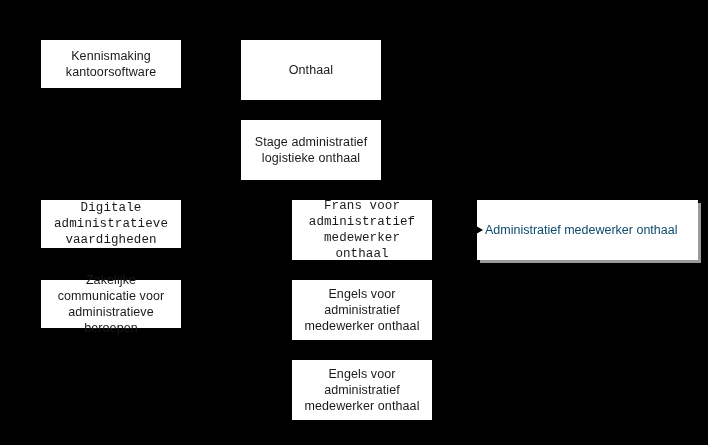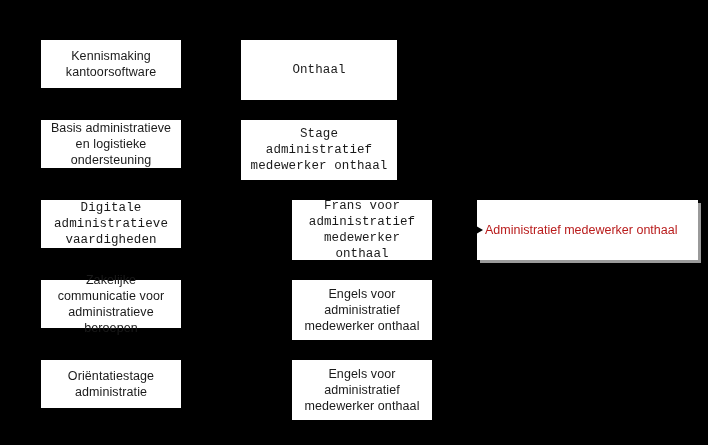--- a/index.html
+++ b/index.html
@@ -30,21 +30,21 @@
     letter-spacing: 0.1px;
   }
   .node .label {
     display: block;
     width: 100%;
     white-space: pre-line;
   }
   
   .col1 { left: 41px; width: 140px; height: 48px; }
   
-  .col2a { left: 241px; width: 156px; height: 60px; font-family: Liberation Mono, monospace; }
+  .col2a { left: 241px; width: 140px; height: 60px; }
   
   .col2b { left: 292px; width: 140px; height: 60px; }
   
   .r1 { top: 40px; }
   .r2 { top: 120px; }
   .r3 { top: 200px; font-family: Liberation Mono, monospace; }
   .r4 { top: 280px; }
   .r5 { top: 360px; }
 
   
@@ -55,21 +55,21 @@
     height: 60px;
     background: #ffffff;
     position: absolute;
     box-sizing: border-box;
     box-shadow: 3px 3px 0 0 #9a9a9a;
     display: flex;
     align-items: center;
     justify-content: flex-start;
     padding: 0 2px 0 8px;
     font-size: 12.5px;
-    color: #b91c1c;
+    color: #0c4a6e;
     white-space: nowrap;
     overflow: hidden;
   }
   .outcome .label {
     display: block;
   }
   
   .arrow-marker {
     position: absolute;
     left: -1px;
@@ -84,47 +84,38 @@
 </style>
 </head>
 <body>
 
 <div id="canvas">
 
   <div class="node col1 r1">
     <span class="label">Kennismaking
 kantoorsoftware</span>
   </div>
-  <div class="node col1 r2">
-    <span class="label">Basis administratieve
-en logistieke
-ondersteuning</span>
-  </div>
   <div class="node col1 r3">
     <span class="label">Digitale
 administratieve
 vaardigheden</span>
   </div>
   <div class="node col1 r4">
     <span class="label">Zakelijke
 communicatie voor
 administratieve
 beroepen</span>
   </div>
-  <div class="node col1 r5">
-    <span class="label">Oriëntatiestage
-administratie</span>
-  </div>
 
   <div class="node col2a r1">
     <span class="label">Onthaal</span>
   </div>
   <div class="node col2a r2">
     <span class="label">Stage administratief
-medewerker onthaal</span>
+logistieke onthaal</span>
   </div>
   <div class="node col2b r3">
     <span class="label">Frans voor
 administratief
 medewerker onthaal</span>
   </div>
   <div class="node col2b r4">
     <span class="label">Engels voor
 administratief
 medewerker onthaal</span>

